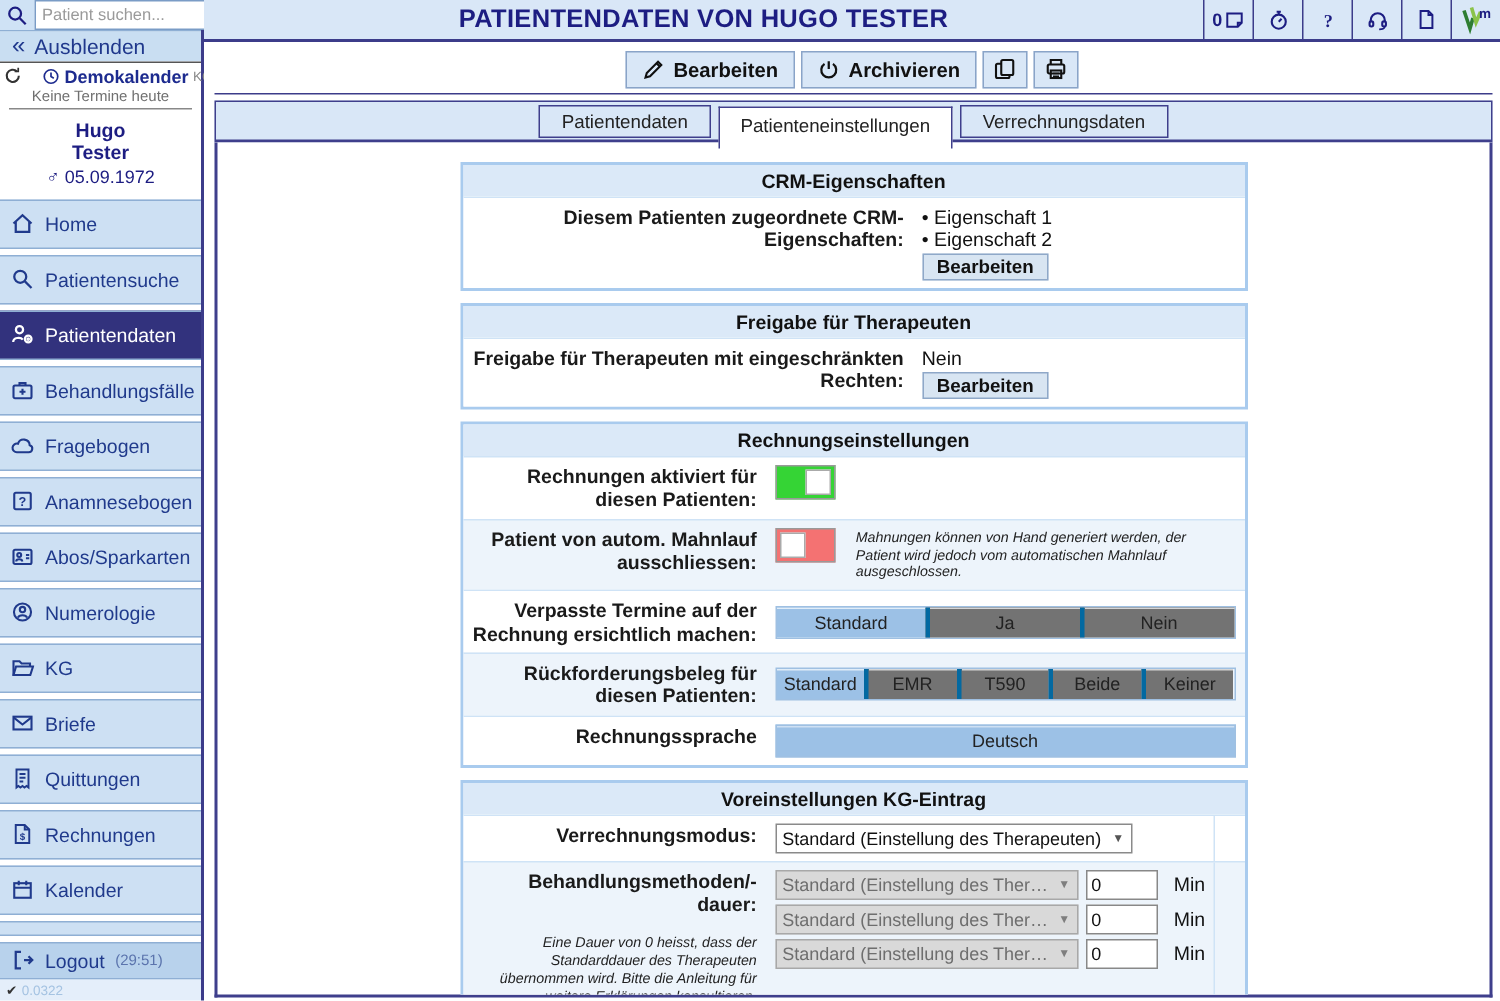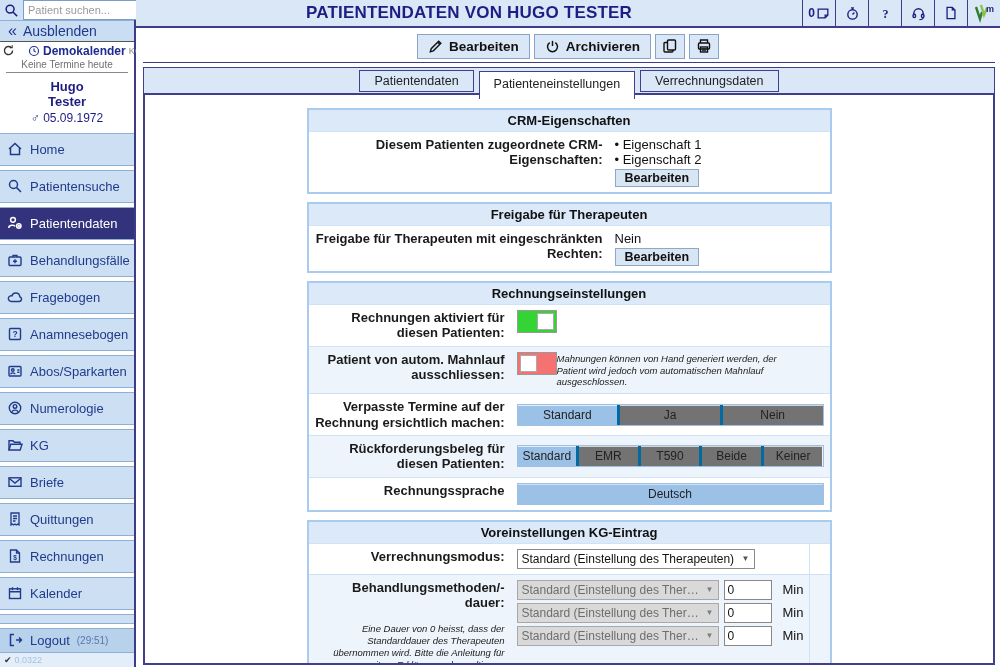--- a/index.html
+++ b/index.html
@@ -436,21 +436,21 @@
       <div class="srow">
         <div class="slabel">Rechnungen aktiviert für diesen Patienten:</div>
         <div class="sval">
           <div class="toggle on">
               <div class="knob"></div>
             </div>
         </div>
       </div>
       <div class="srow alt">
         <div class="slabel">Patient von autom. Mahnlauf ausschliessen:</div>
-        <div class="sval" style="display:flex;align-items:flex-start">
+        <div class="sval" style="display:flex;gap:14px;align-items:flex-start">
           <div class="toggle off">
               <div class="knob"></div>
             </div>
           <div class="note" style="margin-top:1px;max-width:250px;text-align:left">Mahnungen können von Hand generiert werden, der Patient wird jedoch vom automatischen Mahnlauf ausgeschlossen.</div>
         </div>
       </div>
       <div class="srow">
         <div class="slabel">Verpasste Termine auf der Rechnung ersichtlich machen:</div>
         <div class="sval" style="display:flex;align-items:center">
           <div class="seg">

